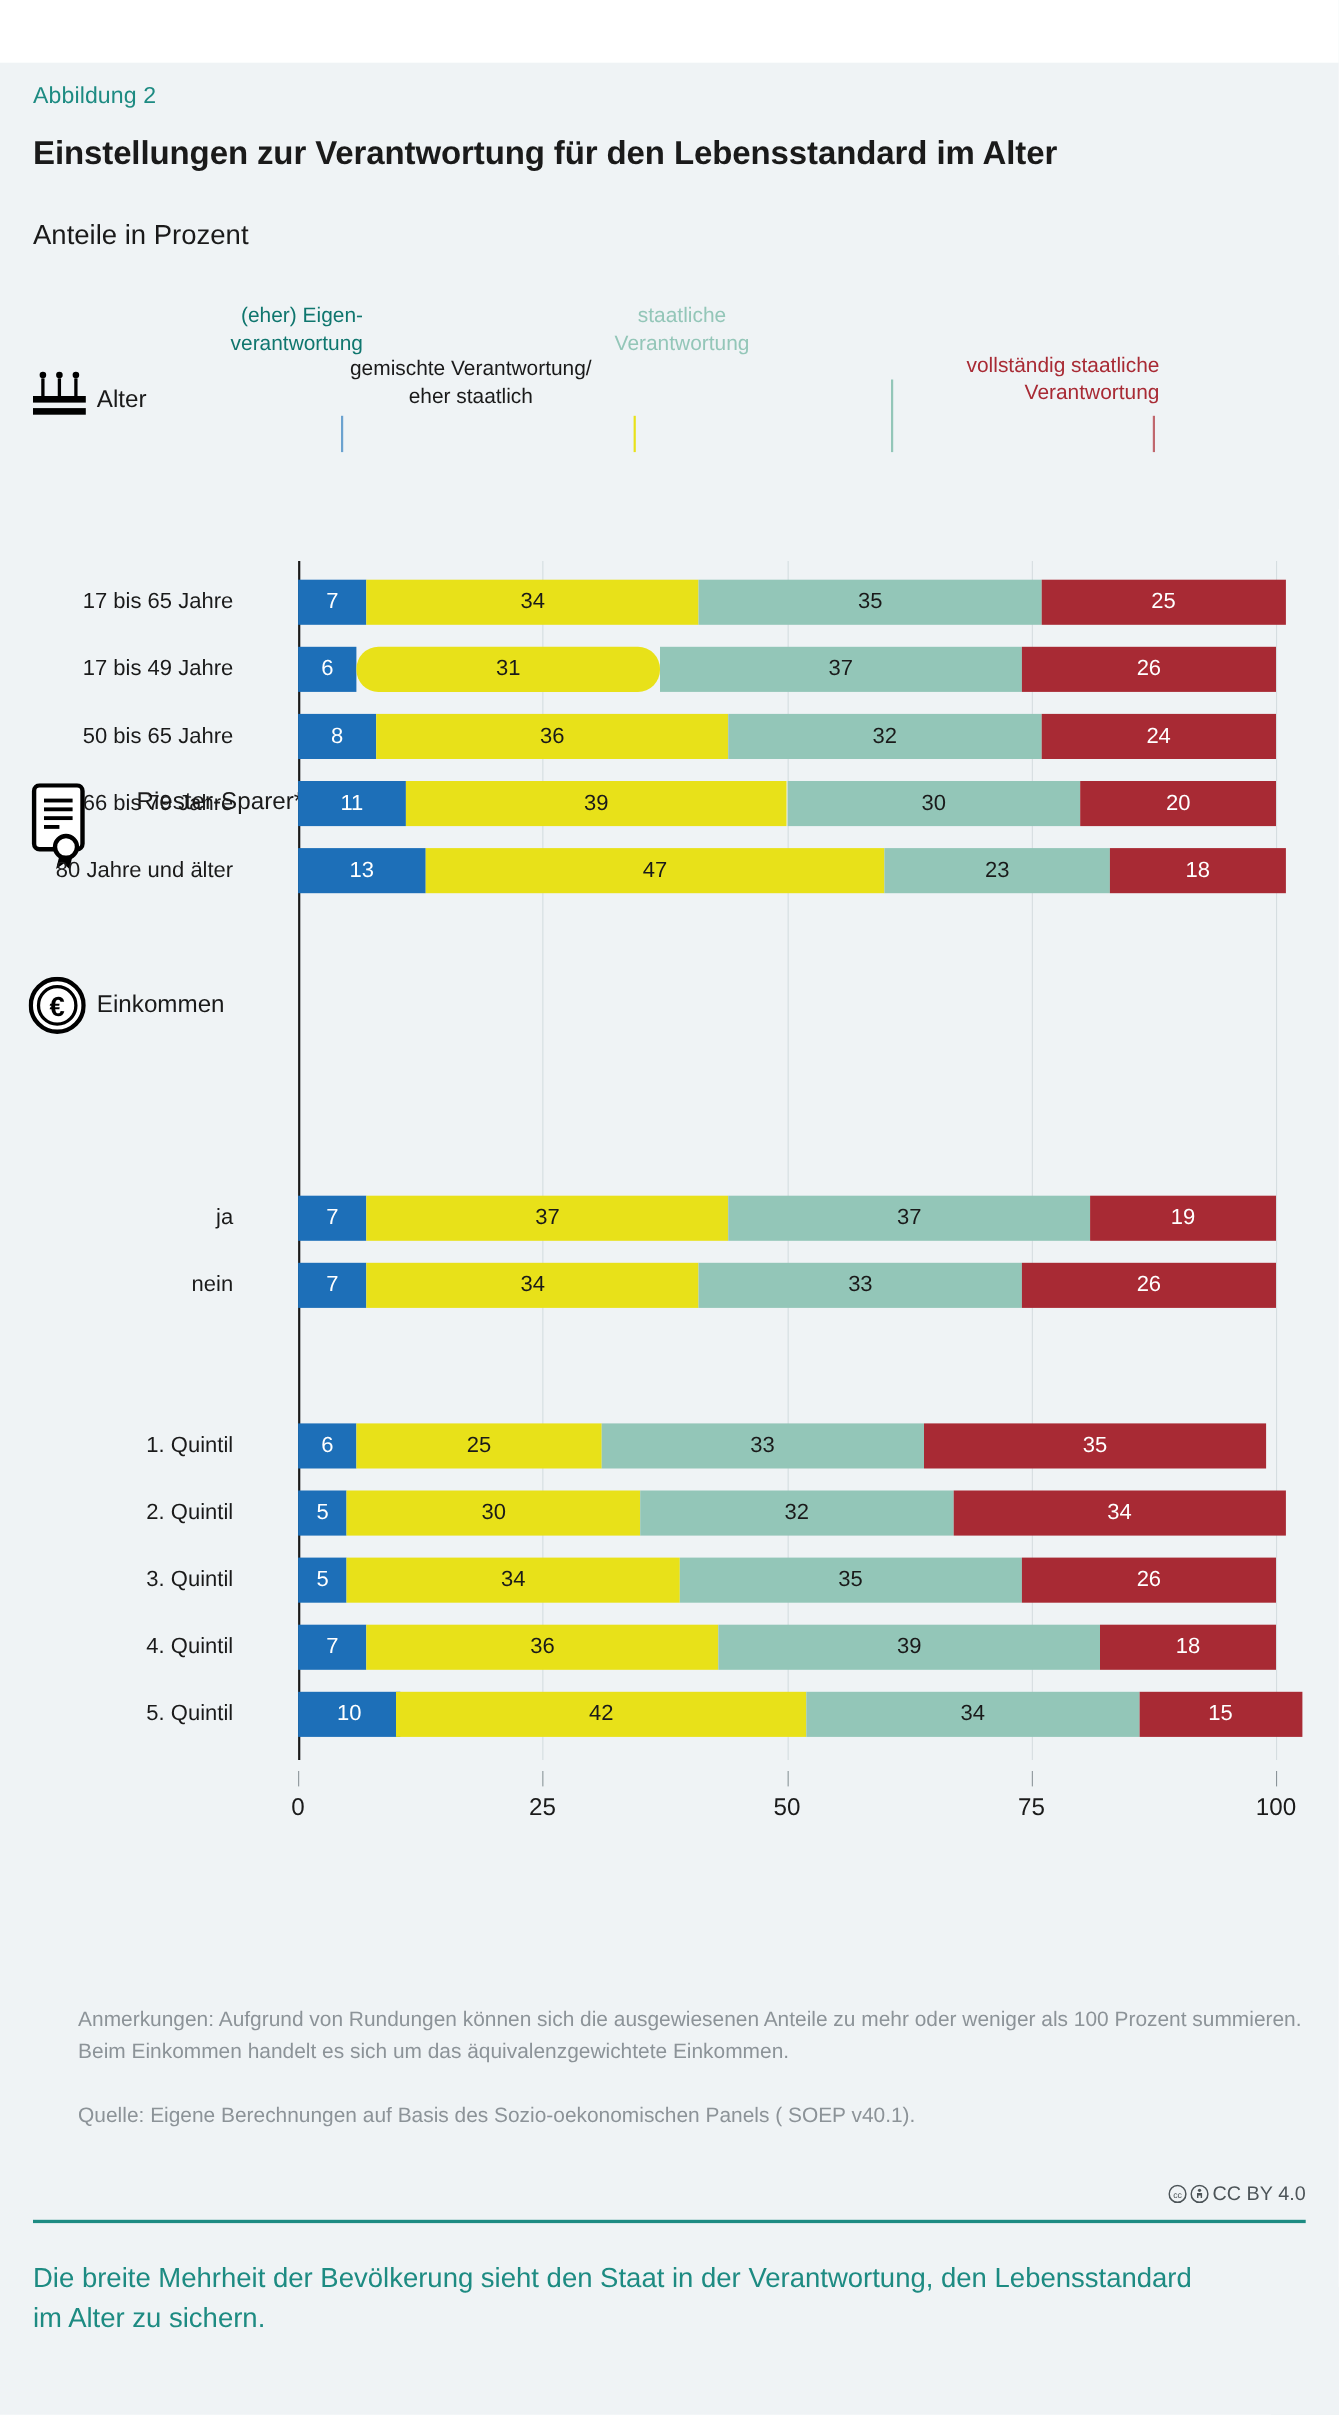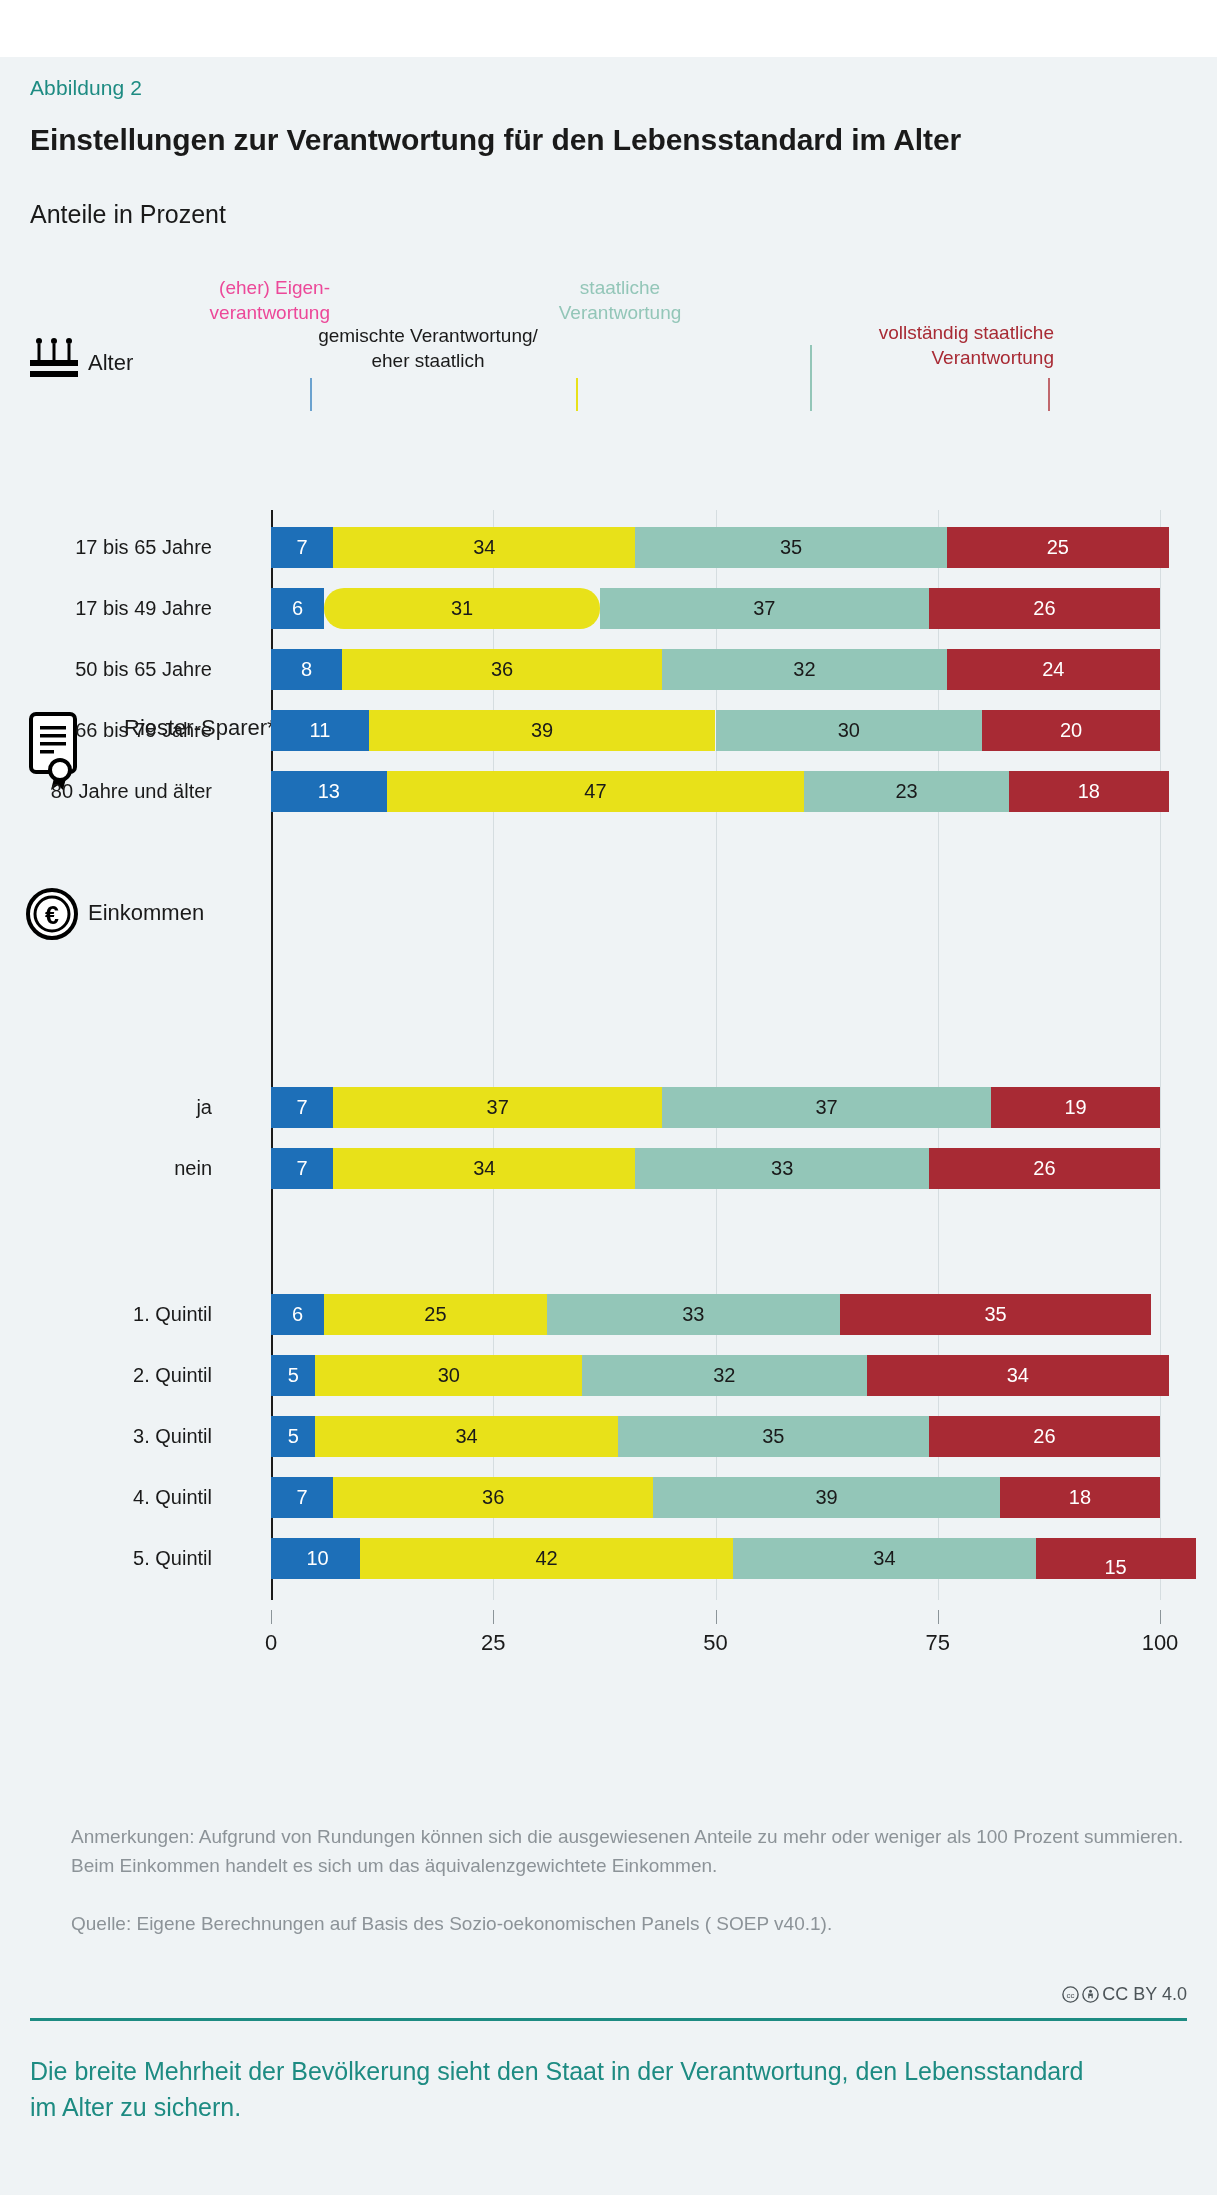--- a/index.html
+++ b/index.html
@@ -23,21 +23,21 @@
     font-size:30px;font-weight:bold;color:#1a1a1a;line-height:1.29;
     letter-spacing:-.1px;
   }
   .subtitle{
     position:absolute;left:30px;top:200px;
     font-size:25px;color:#1a1a1a;font-weight:normal;
   }
 
   
   .legend-item{position:absolute;font-size:19px;line-height:1.33;}
-  .lg-blue{color:#ec4899;right:auto;}
+  .lg-blue{color:#0f766e;right:auto;}
   .lg-black{color:#1a1a1a;}
   .lg-teal{color:#93c6b8;}
   .lg-red{color:#a82a34;}
   .lead{position:absolute;width:2px;}
 
   
   #chart{position:absolute;left:0;top:0;width:1217px;height:2138px;}
 
   .plot{position:absolute;left:271px;top:0;width:889px;height:100%;}
   .gridline{position:absolute;top:0;width:1px;background:#d5dde0;}
@@ -326,21 +326,21 @@
       <div class="row" style="top: 1538px; left: 0px; width: 889px;">
         <div class="seg s-blue" style="left: 0px; width: 93px;">
           <span>10</span>
         </div>
         <div class="seg s-yellow" style="left: 88.9px; width: 373.38px;">
           <span>42</span>
         </div>
         <div class="seg s-teal" style="left: 462.28px; width: 302.26px;">
           <span>34</span>
         </div>
-        <div class="seg s-red" style="left: 764.54px; width: 160px; align-items: flex-end;">
+        <div class="seg s-red" style="left: 764.54px; width: 148px;">
           <span>15</span>
         </div>
       </div>
       <div class="tick" style="left: 0px; top: 1610px;"></div>
       <div class="ticklabel" style="left: 0px; top: 1630px;">0</div>
       <div class="tick" style="left: 222.25px; top: 1610px;"></div>
       <div class="ticklabel" style="left: 222.25px; top: 1630px;">25</div>
       <div class="tick" style="left: 444.5px; top: 1610px;"></div>
       <div class="ticklabel" style="left: 444.5px; top: 1630px;">50</div>
       <div class="tick" style="left: 666.75px; top: 1610px;"></div>

